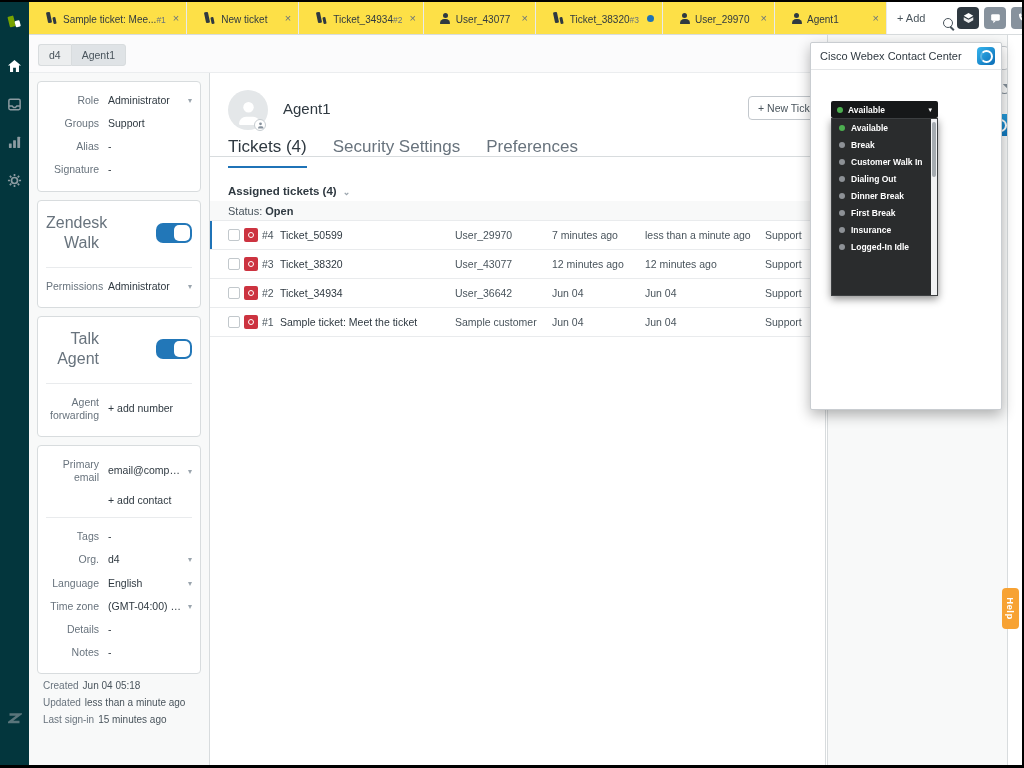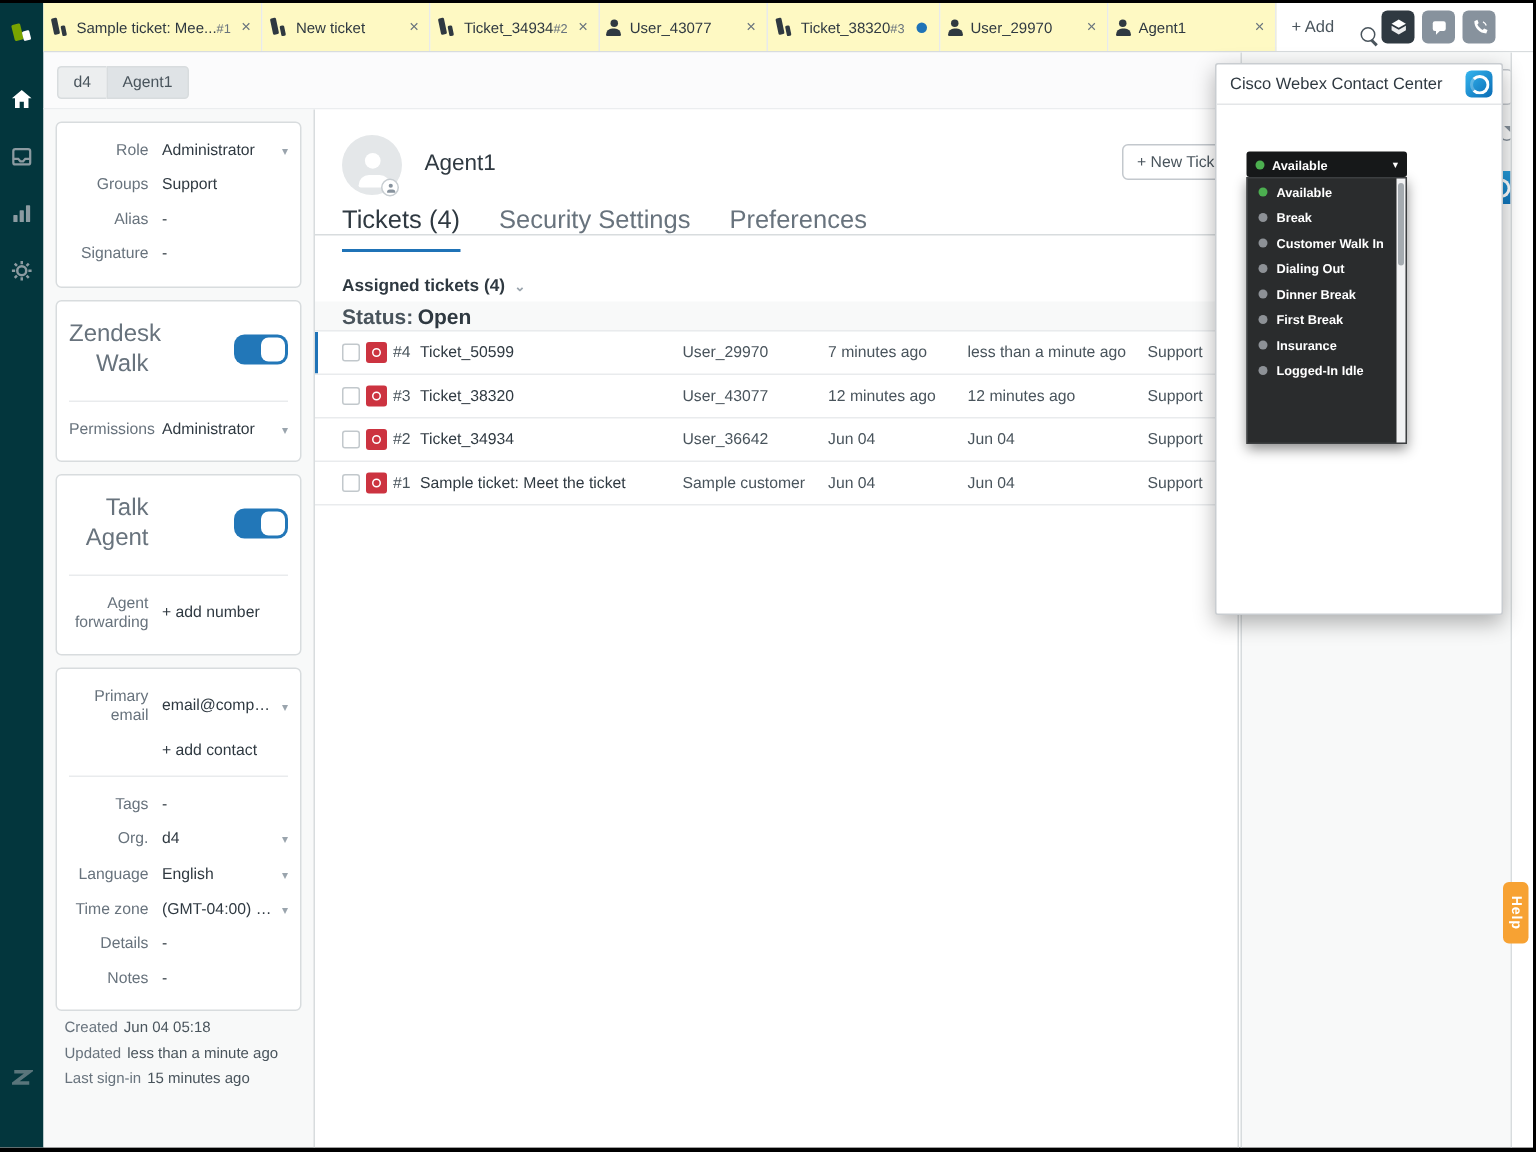--- a/index.html
+++ b/index.html
@@ -8,21 +8,21 @@
   .screen { position:absolute; top:2px; left:0; right:2px; bottom:3px; background:#fff; overflow:hidden; }
 
   
   .rail { position:absolute; left:0; top:0; bottom:0; width:29px; background:#03363d; }
   .rail .ric { width:29px; height:30px; display:flex; align-items:center; justify-content:center; }
   .rail .logo { margin-top:5px; }
   .zmark { position:absolute; bottom:40px; left:0; width:29px; display:flex; justify-content:center; }
 
   
   .tabbar { position:absolute; left:29px; top:0; right:0; height:33px; background:#fff; border-bottom:1px solid #d8dcde; display:flex; align-items:stretch; }
-  .tab { flex:0 0 112px; border-right:1px solid #e8eaec; display:flex; align-items:center; padding:0 5px 0 4px; gap:5px; background:#fef9c3; cursor:pointer; }
+  .tab { flex:0 0 112px; border-right:1px solid #e8eaec; display:flex; align-items:center; padding:0 5px 0 16px; gap:5px; background:#fde047; cursor:pointer; }
   .tab .titles { flex:1; overflow:hidden; line-height:1.15; }
   .tab .t { font-size:10px; color:#2f3941; white-space:nowrap; overflow:hidden; text-overflow:ellipsis; }
   .tab .s { font-size:8.5px; color:#68737d; }
   .tab .x { color:#68737d; font-size:11px; line-height:1; padding:2px; }
   .bluedot { width:7px; height:7px; border-radius:50%; background:#1f73b7; margin:0 3px; }
   .ticon { position:relative; width:13px; height:14px; color:#2f3941; flex:none; }
   .ticon::before { content:""; position:absolute; left:2px; top:1px; width:4px; height:11px; border-radius:1px; background:currentColor; transform:rotate(-12deg); }
   .ticon::after { content:""; position:absolute; right:2px; bottom:1px; width:3px; height:7px; border-radius:1px; background:currentColor; transform:rotate(-12deg); }
   .picon { position:relative; width:11px; height:11px; color:#2f3941; flex:none; }
   .picon::before { content:""; position:absolute; top:0; left:3px; width:5px; height:5px; border-radius:50%; background:currentColor; }
@@ -73,21 +73,21 @@
   .ptab.active { color:#2f3941; border-bottom:2px solid #1f73b7; }
   .ptabline { position:absolute; left:0; right:0; top:83px; border-bottom:1px solid #d8dcde; }
   .sectitle { position:absolute; left:18px; top:112px; font-size:11.5px; font-weight:bold; color:#2f3941; cursor:pointer; }
   .sectitle .fcaret { font-size:9px; }
   .ttable { position:absolute; left:0; right:0; top:128px; }
   .thead { position:relative; height:24px; border-bottom:1px solid #d8dcde; font-size:10.5px; font-weight:bold; color:#2f3941; }
   .thead span, .trow span { position:absolute; top:50%; transform:translateY(-50%); white-space:nowrap; }
   .c-check { left:18px; } .c-badge { left:34px; } .c-id { left:52px; } .c-sub { left:70px; }
   .c-req { left:245px; } .c-reqd { left:342px; } .c-upd { left:435px; } .c-grp { left:555px; }
   .thead .c-id { left:40px; }
-  .statusrow { height:20px; background:#f8f9f9; border-bottom:1px solid #e9ebed; display:flex; align-items:center; padding-left:18px; font-size:14px; color:#49545c;font-weight:bold; }
+  .statusrow { height:20px; background:#f8f9f9; border-bottom:1px solid #e9ebed; display:flex; align-items:center; padding-left:18px; font-size:11px; color:#49545c; }
   .statusrow b { color:#2f3941; margin-left:3px; }
   .trow { position:relative; height:29px; border-bottom:1px solid #e9ebed; font-size:10.5px; color:#49545c; cursor:pointer; }
   .trow.selected { box-shadow:inset 2px 0 0 #1f73b7; }
   .trow .c-sub { color:#2f3941; }
   .checkbox { width:12px; height:12px; border:1px solid #c2c8cc; border-radius:2px; background:#fff; display:inline-block; cursor:pointer; }
   .tbadge { width:14px; height:14px; border-radius:2px; background:#cc3340; display:flex; align-items:center; justify-content:center; }
   .tbadge i { width:6px; height:6px; border:1.5px solid #fff; border-radius:50%; }
 
   
   .rpanel { position:absolute; left:827px; top:33px; width:180px; bottom:0; background:#f8f9f9; border-left:1px solid #d8dcde; }

